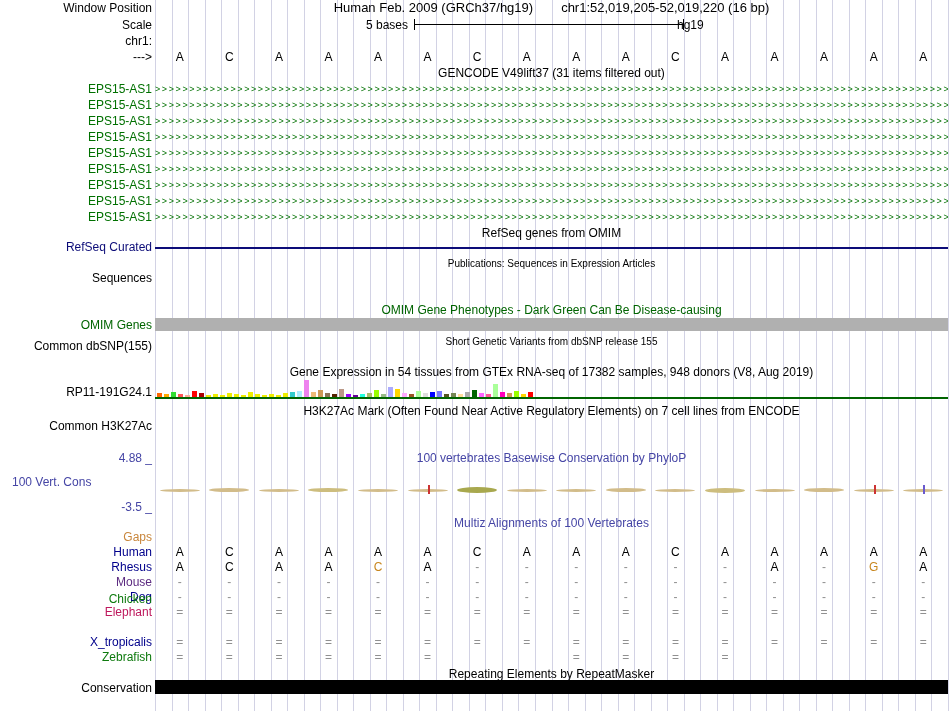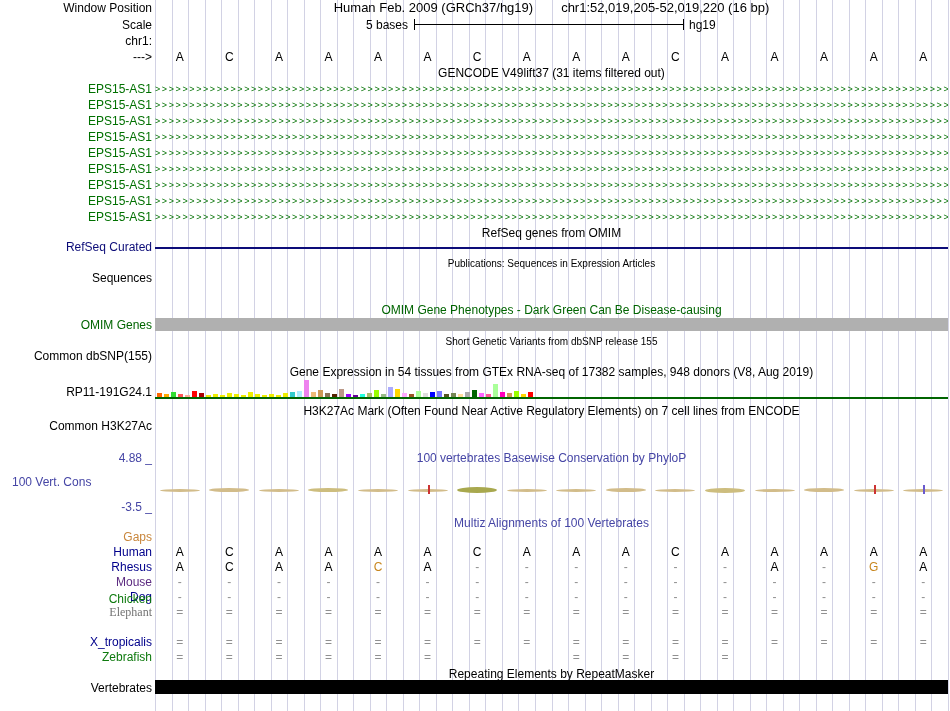--- a/index.html
+++ b/index.html
@@ -13,21 +13,21 @@
   .main{position:absolute;left:155px;width:793px;top:0}
   .ctr{text-align:center}
   .small{font-size:10px}
   .hdr{display:flex;justify-content:center;gap:28px;font-size:13px;white-space:nowrap}
   .cells{display:flex}
   .cell{flex:1;text-align:center}
   .scale-bases{position:absolute;left:178px;width:75px;text-align:right;top:0}
   .scale-bracket{position:absolute;left:259px;width:268px;top:1px;height:11px;
                  border-left:1px solid #000;border-right:1px solid #000}
   .scale-line{position:absolute;left:0;right:0;top:5px;height:1px;background:#000}
-  .scale-genome{position:absolute;left:534px;top:0}
+  .scale-genome{position:absolute;left:522px;top:0}
   .tick{position:absolute;top:0;width:1px;height:13px;background:#000}
   .coord{position:absolute;text-align:right;top:0}
   .arrows{font-size:9px;letter-spacing:1.6px;overflow:hidden;white-space:nowrap;height:16px;line-height:16px}
   #refseq-line{position:absolute;top:7px;left:0;right:0;height:2px}
   #omim-bar{position:absolute;left:0;right:0;top:0;height:13px}
   #gtex-bars{position:absolute;left:0;right:0;top:0;bottom:2px}
   .gtex-bar{position:absolute;bottom:0;width:5px}
   #gtex-baseline{position:absolute;left:0;right:0;bottom:0;height:2px}
   #cons-area{position:absolute;left:155px;width:793px;top:466px;height:46px}
   .hump{position:absolute;width:40px;border-radius:50%}
@@ -200,21 +200,21 @@
       <div id="omim-bar" style="background: rgb(176, 176, 176);"></div>
     </div>
   </div>
   <div class="row" style="top:303px">
     <div class="main ctr" style="color: rgb(0, 100, 0);">OMIM Gene Phenotypes - Dark Green Can Be Disease-causing</div>
   </div>
 
   <div class="row" style="top:335px">
     <div class="main ctr small">Short Genetic Variants from dbSNP release 155</div>
   </div>
-  <div class="row" style="top:349px">
+  <div class="row" style="top:339px">
     <div class="lbl">Common dbSNP(155)</div>
   </div>
 
   <div class="row" style="top:365px">
     <div class="main ctr">Gene Expression in 54 tissues from GTEx RNA-seq of 17382 samples, 948 donors (V8, Aug 2019)</div>
   </div>
   <div class="row" style="top:378px;height:21px">
     <div class="lbl" style="top:7px">RP11-191G24.1</div>
     <div class="main" style="height:21px">
       <div id="gtex-bars">
@@ -419,21 +419,21 @@
           <span class="cell" style="color: rgb(144, 144, 144);">-</span>
           <span class="cell" style="color: rgb(144, 144, 144);">-</span>
           <span class="cell" style="color: rgb(144, 144, 144);">-</span>
           <span class="cell" style="color: rgb(144, 144, 144);">-</span>
           <span class="cell" style="color: rgb(144, 144, 144);">-</span>
           <span class="cell" style="color: rgb(144, 144, 144);">-</span>
           <span class="cell" style="color: rgb(144, 144, 144);">-</span>
         </div>
       </div>
       <div class="row" style="top: 605px; height: 15px; line-height: 15px;">
-        <div class="lbl" style="color: #737373; font-family: Liberation Serif, serif;">Elephant</div>
+        <div class="lbl" style="color: #be185d;">Elephant</div>
         <div class="main cells" style="height: 15px;">
           <span class="cell" style="color: rgb(144, 144, 144);">=</span>
           <span class="cell" style="color: rgb(144, 144, 144);">=</span>
           <span class="cell" style="color: rgb(144, 144, 144);">=</span>
           <span class="cell" style="color: rgb(144, 144, 144);">=</span>
           <span class="cell" style="color: rgb(144, 144, 144);">=</span>
           <span class="cell" style="color: rgb(144, 144, 144);">=</span>
           <span class="cell" style="color: rgb(144, 144, 144);">=</span>
           <span class="cell" style="color: rgb(144, 144, 144);">=</span>
           <span class="cell" style="color: rgb(144, 144, 144);">=</span>
@@ -508,18 +508,18 @@
           <span class="cell" style="color: rgb(0, 0, 0);"></span>
           <span class="cell" style="color: rgb(0, 0, 0);"></span>
         </div>
       </div>
     </div>
 
   <div class="row" style="top:667px">
     <div class="main ctr">Repeating Elements by RepeatMasker</div>
   </div>
   <div class="row" style="top:680px;height:15px">
-    <div class="lbl" style="top:1px">Vertebrates</div>
+    <div class="lbl" style="top:1px">Conservation</div>
     <div class="main" style="height:14px">
       <div id="repeat-bar" style="background: rgb(0, 0, 0);"></div>
     </div>
   </div>
 </div>
 
 </body></html>

